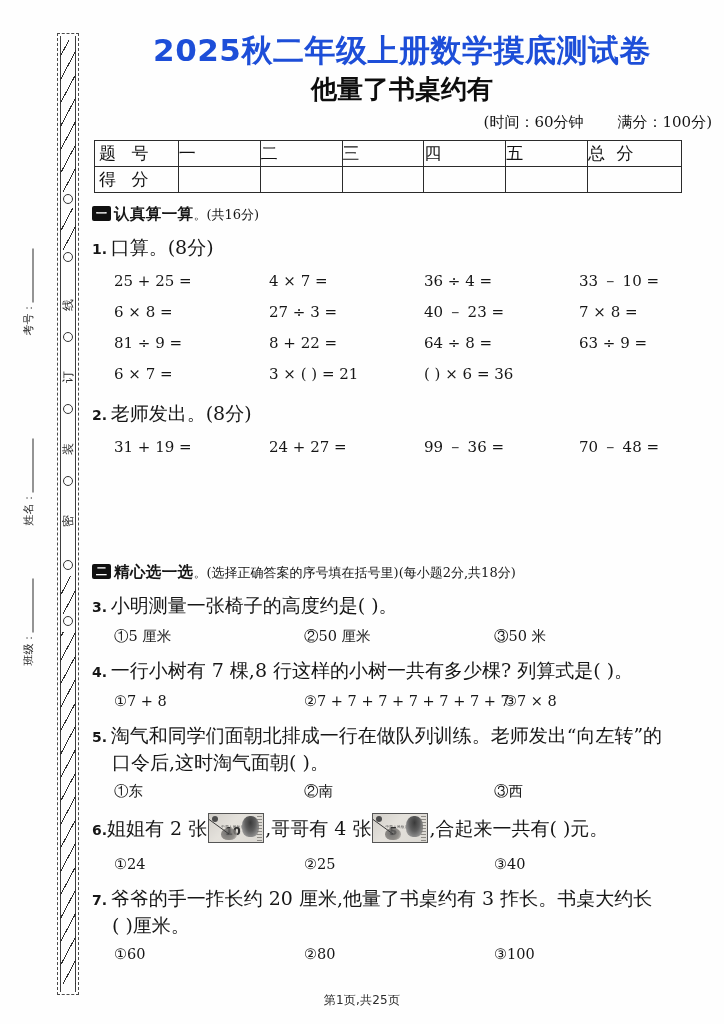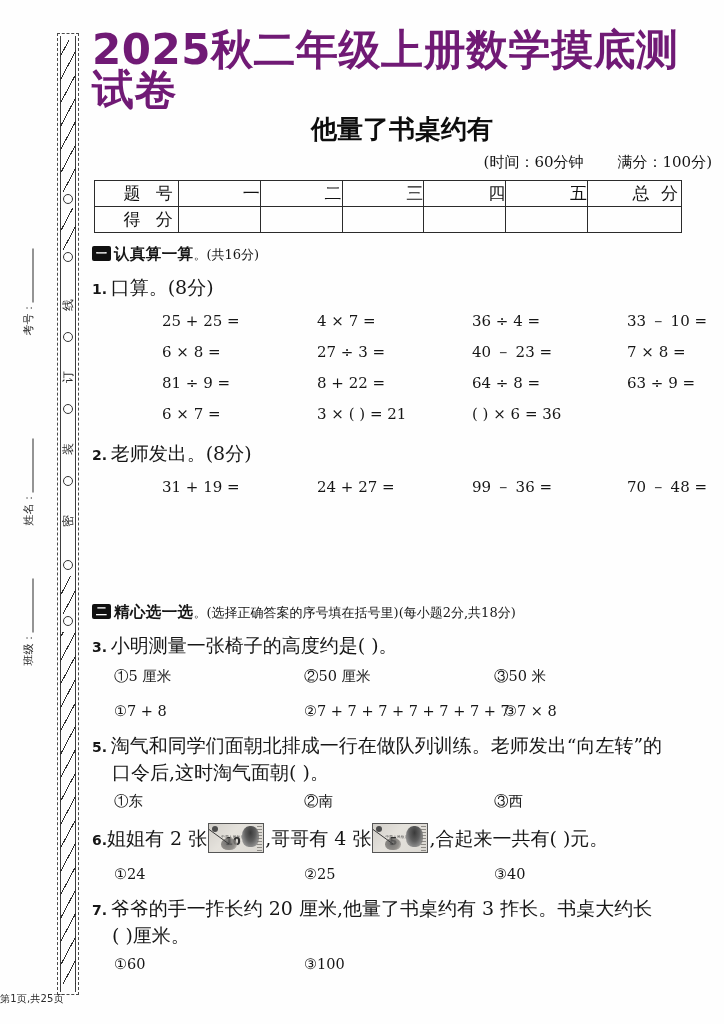--- a/index.html
+++ b/index.html
@@ -104,25 +104,25 @@
     position: absolute;
     left: 92px;
     top: 30px;
     width: 620px;
   }
 
   
   .title-main {
     font-family: "DejaVu Sans", sans-serif;
     font-weight: bold;
-    font-size: 42px;
+    font-size: 31px;
     letter-spacing: 0.5px;
-    text-align: left;
+    text-align: center;
     line-height: 40px;
-    color: #701a75;
+    color: #1d4ed8;
   }
   .title-sub {
     font-family: "DejaVu Sans", sans-serif;
     font-weight: bold;
     font-size: 26px;
     text-align: center;
     line-height: 34px;
     margin-top: 2px;
     color: #0d0d0d;
   }
@@ -139,21 +139,21 @@
   
   table.score-table {
     margin-top: 5px;
     border-collapse: collapse;
     width: 588px;
     margin-left: 2px;
   }
   table.score-table td {
     border: 1px solid #2b2b2b;
     height: 25px;
-    text-align: right;
+    text-align: left;
     font-size: 17px;
     font-family: "DejaVu Serif", serif;
     color: #111;
     padding: 0;
   }
   table.score-table td.label { width: 78px; letter-spacing: 5px; padding-left: 4px;}
   table.score-table td.col   { width: 80px; }
   table.score-table td.total { width: 92px; letter-spacing: 3px;}
 
   
@@ -211,21 +211,21 @@
   .calc-grid {
     display: grid;
     grid-template-columns: 155px 155px 155px 155px;
     row-gap: 4px;
     padding-left: 22px;
     margin-top: 6px;
     font-family: "DejaVu Serif", serif;
     font-size: 15px;
     line-height: 27px;
   }
-  .calc-cell { white-space: nowrap; margin-left: 48px; }
+  .calc-cell { white-space: nowrap; }
 
   
   .opts {
     display: grid;
     grid-template-columns: 190px 190px 190px;
     padding-left: 22px;
     margin-top: 3px;
     font-family: "DejaVu Serif", serif;
     font-size: 14.5px;
     line-height: 26px;
@@ -313,22 +313,22 @@
     background: repeating-linear-gradient(0deg,#7a7772 0px,#7a7772 1px, transparent 1px, transparent 3px);
     opacity: .8;
   }
 
   
   #footer {
     position: absolute;
     left: 0;
     right: 0;
     top: 992px;
-    text-align: left;
-    font-size: 10px;
+    text-align: center;
+    font-size: 12px;
     font-family: "DejaVu Sans", sans-serif;
     color: #2a2a2a;
     letter-spacing: .2px;
   }
 </style>
 </head>
 <body>
 
 <div id="page">
 
@@ -446,20 +446,24 @@
         <span class="q-text">小明测量一张椅子的高度约是(        )。</span>
       </div>
       <div class="opts">
         <div class="opt">①5 厘米</div>
         <div class="opt">②50 厘米</div>
         <div class="opt">③50 米</div>
       </div>
     </div>
 
     <div class="q">
+      <div class="q-head">
+        <span class="q-num">4.</span>
+        <span class="q-text">一行小树有 7 棵,8 行这样的小树一共有多少棵? 列算式是(        )。</span>
+      </div>
       <div class="opts wide">
         <div class="opt">①7 + 8</div>
         <div class="opt">②7 + 7 + 7 + 7 + 7 + 7 + 7</div>
         <div class="opt">③7 × 8</div>
       </div>
     </div>
 
     <div class="q">
       <div class="q-head">
         <span class="q-num">5.</span>
@@ -489,20 +493,21 @@
     </div>
 
     <div class="q">
       <div class="q-head">
         <span class="q-num">7.</span>
         <span class="q-text">爷爷的手一拃长约 20 厘米,他量了书桌约有 3 拃长。书桌大约长</span>
       </div>
       <div class="q-text indent">(        )厘米。</div>
       <div class="opts">
         <div class="opt">①60</div>
+        <div class="opt">②80</div>
         <div class="opt">③100</div>
       </div>
     </div>
 
   </div>
 
   <div id="footer">第1页,共25页</div>
 </div>
 
 </body></html>

